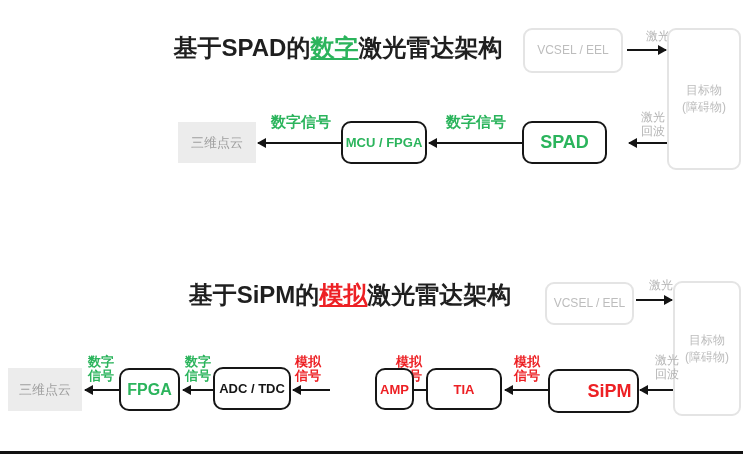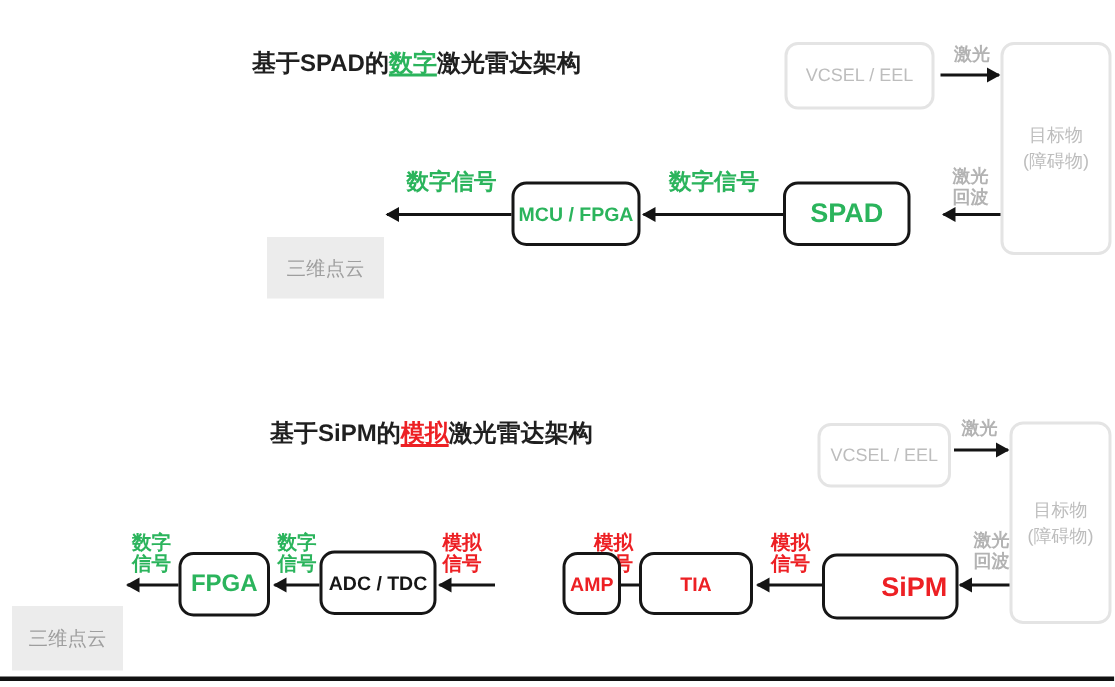--- a/index.html
+++ b/index.html
@@ -2,44 +2,44 @@
 <html><head>
 <meta charset="utf-8">
 <style>
   html,body { margin:0; padding:0; background:#fff; }
   #canvas {
     position:relative; width:743px; height:458px; overflow:hidden;
     background:#fff;
     font-family:"Liberation Sans","DejaVu Sans",sans-serif;
   }
   .title {
-    position:absolute; 
-    font-size:16px; font-weight:600; color:#1f1f1f; letter-spacing:0;
+    position:absolute; text-align:center;
+    font-size:24px; font-weight:600; color:#1f1f1f; letter-spacing:0;
     white-space:nowrap;
   }
   .title .hl { text-decoration:underline; text-underline-offset:2px; text-decoration-thickness:1.5px; }
   .box {
     position:absolute; box-sizing:border-box; background:#fff;
     display:flex; align-items:center; justify-content:center;
     text-align:center; white-space:pre-line;
   }
   .box.dark  { border:2px solid #161616; border-radius:10px; font-weight:bold; }
   .box.light { border:2px solid #e4e4e4; border-radius:9px; color:#bdbdbd; font-size:12px; line-height:17px; }
-  .box.fill  { background:#ececec; color:#9e9e9e; font-size:13px;margin-top:36px; }
+  .box.fill  { background:#ececec; color:#9e9e9e; font-size:13px; }
   .green { color:#2bb45c; }
   .red   { color:#ed2024; }
   .sig {
     position:absolute; font-weight:bold; text-align:center;
     white-space:pre-line;
   }
   .sig.one  { font-size:15px; line-height:16px; }
   .sig.two  { font-size:13px; line-height:13.5px; }
   .lbl {
     position:absolute; color:#b3b3b3; font-size:12px; line-height:13.5px;
-    text-align:center; white-space:pre-line;font-weight:bold;
+    text-align:right; white-space:pre-line;
   }
   .arrow { position:absolute; height:2px; background:#141414; }
   .arrow::before {
     content:""; position:absolute; width:0; height:0; top:-4px;
     border-top:5px solid transparent; border-bottom:5px solid transparent;
   }
   .arrow.l::before { left:-1px;  border-right:9px solid #141414; }
   .arrow.r::before { right:-1px; border-left:9px solid #141414; }
   .rule { position:absolute; background:#111; }
 </style>

